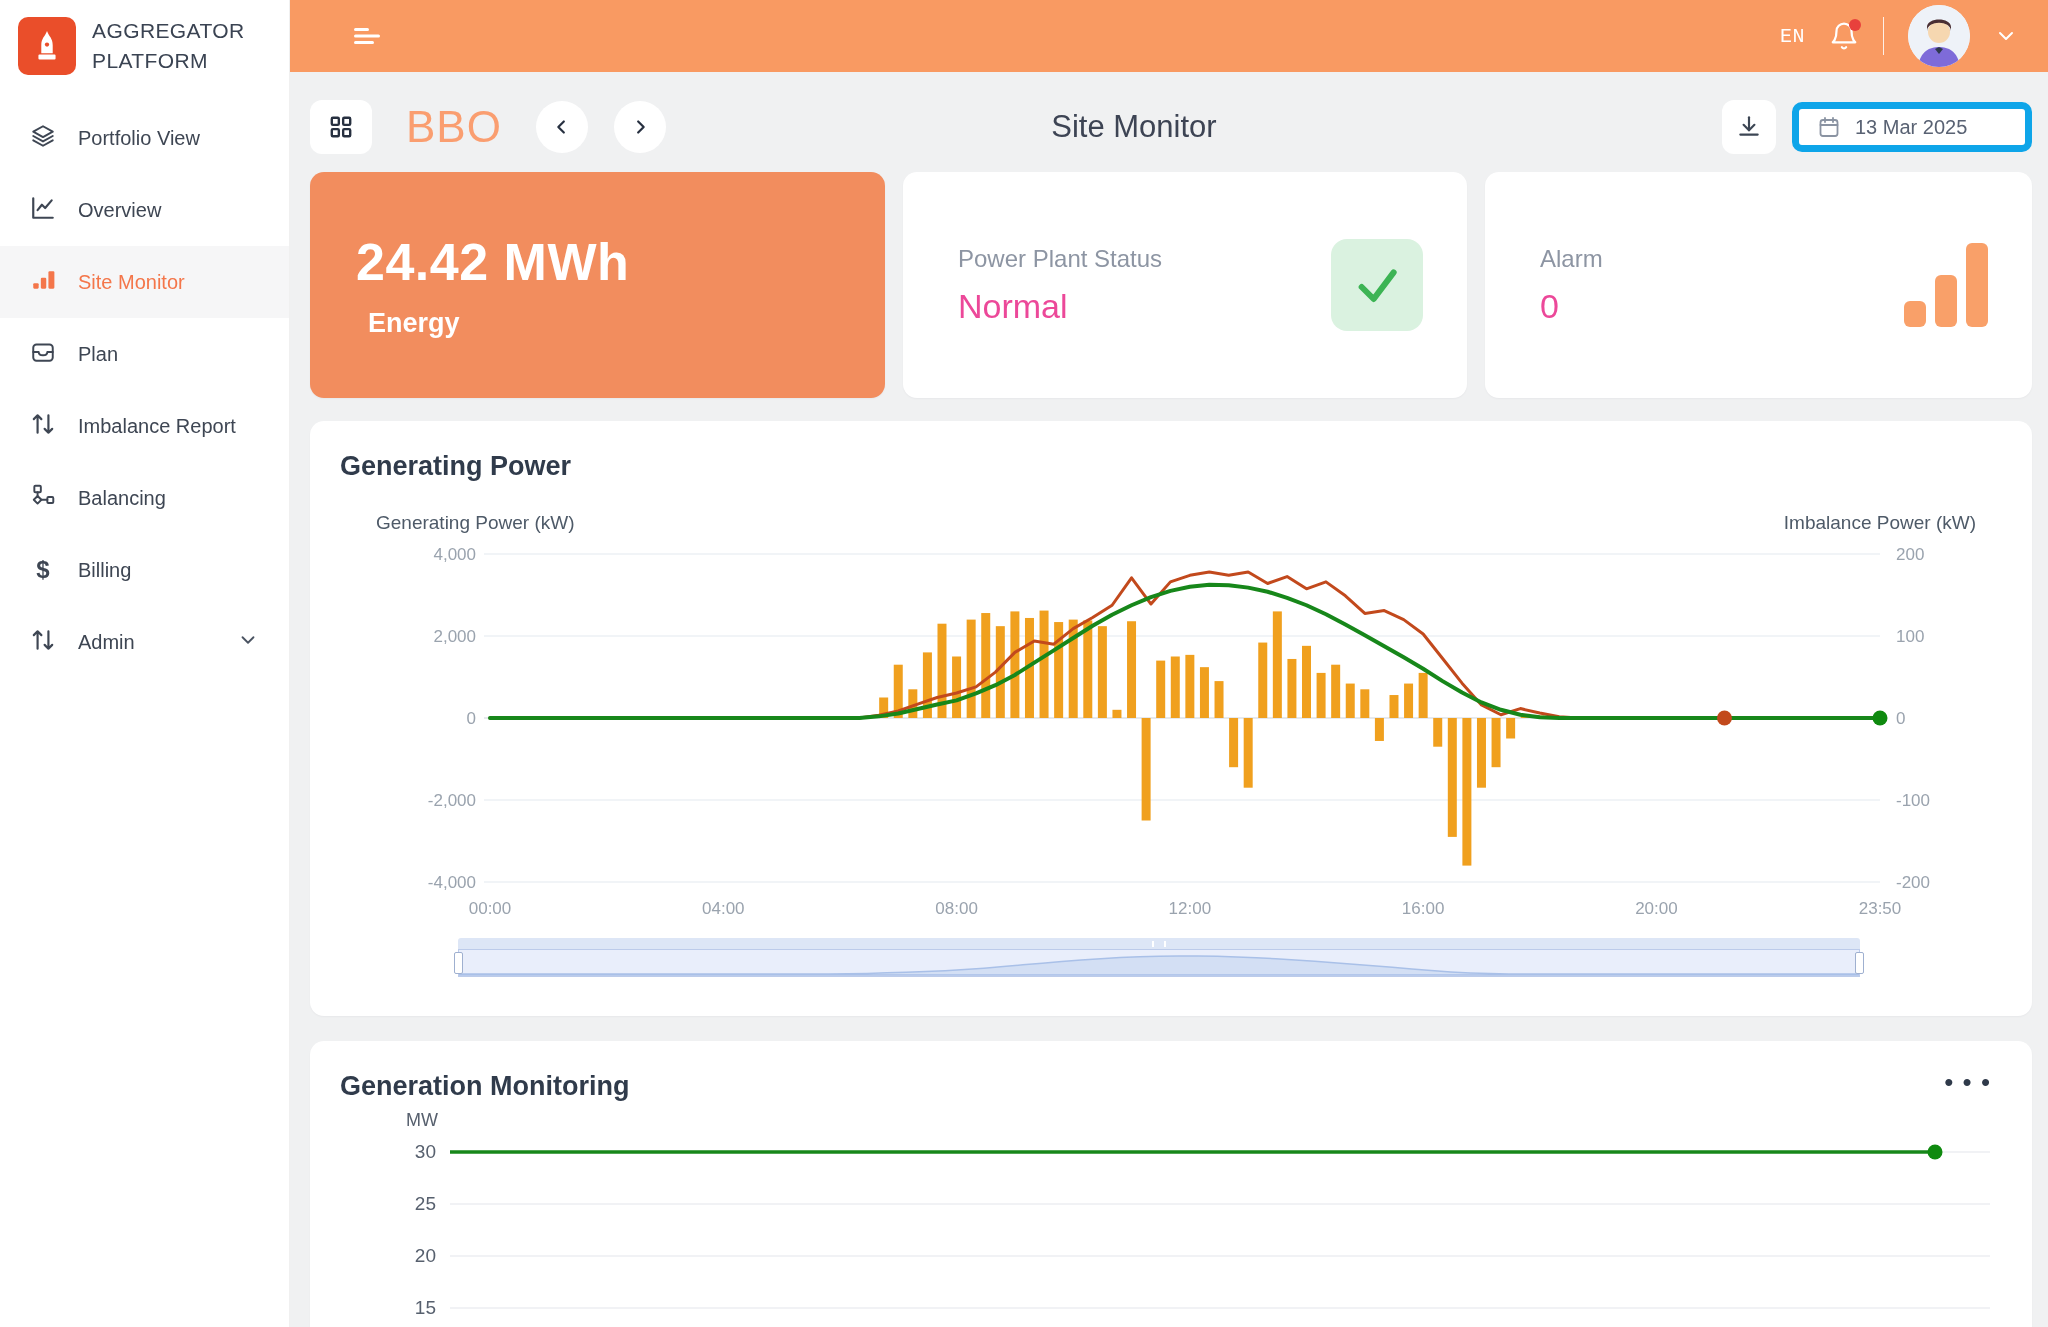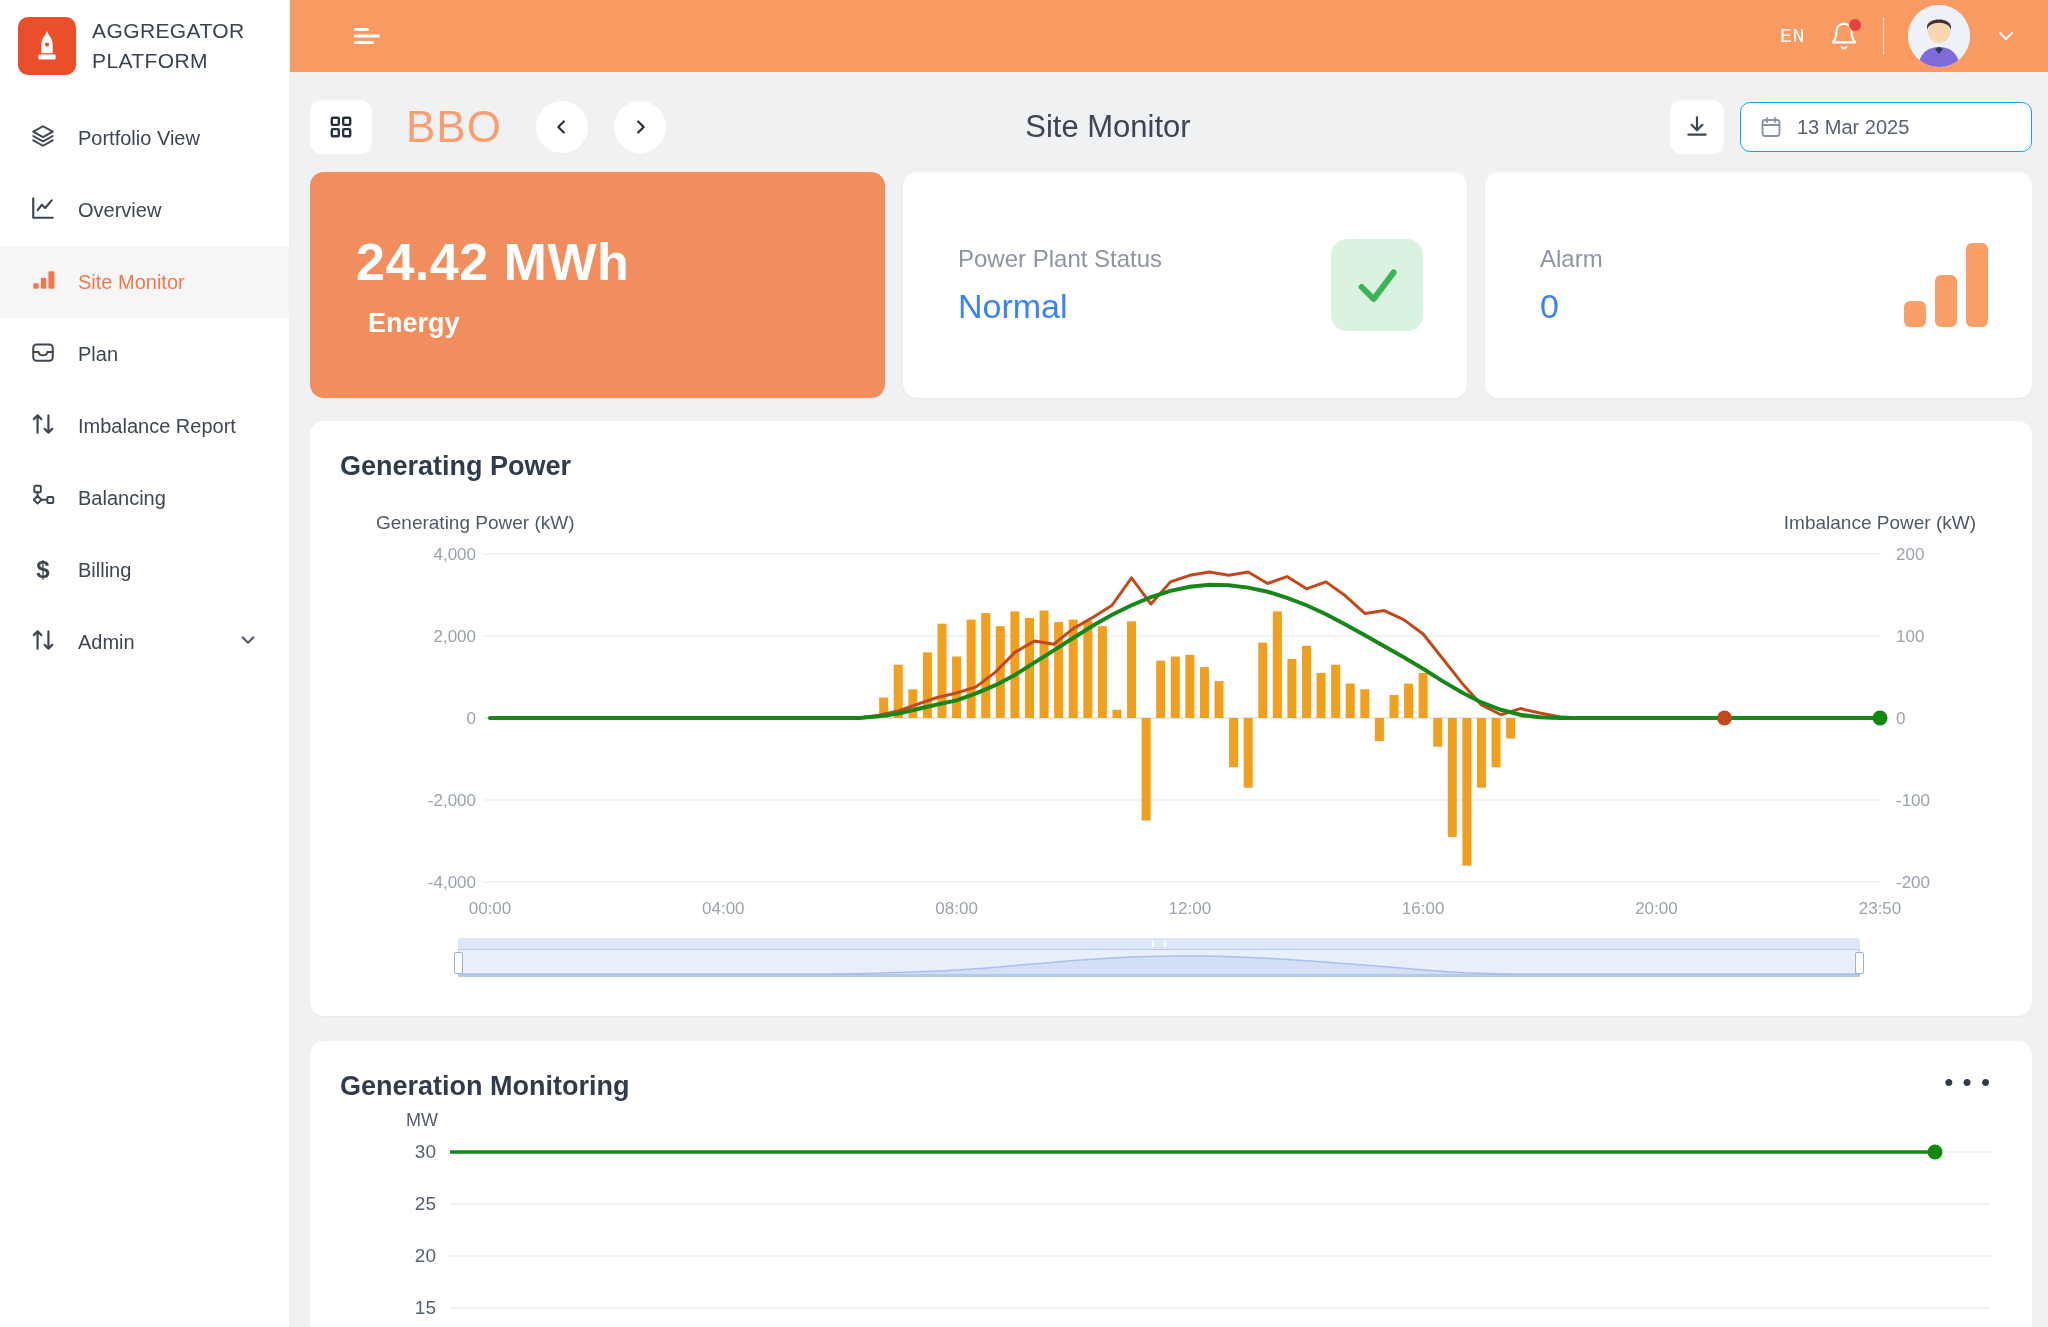--- a/index.html
+++ b/index.html
@@ -32,32 +32,32 @@
 
   
   .page-header { display:flex; align-items:center; margin-top:22px; height:66px; }
   .ph-left { display:flex; align-items:center; gap:26px; }
   .grid-btn { width:62px; height:54px; background:#fff; border-radius:12px; display:flex; align-items:center; justify-content:center; border:none; cursor:pointer; }
   .site-code { font-size:44px; color:#fa9e70; font-weight:500; letter-spacing:1px; margin:0 8px; }
   .round-btn { width:52px; height:52px; border-radius:50%; background:#fff; border:none; display:flex; align-items:center; justify-content:center; cursor:pointer; }
   .ph-title { flex:1; text-align:center; font-size:31px; color:#3d4454; font-weight:500; margin-left:-120px; }
   .ph-right { display:flex; align-items:center; gap:16px; }
   .dl-btn { width:54px; height:54px; border-radius:12px; background:#fff; border:none; display:flex; align-items:center; justify-content:center; cursor:pointer; }
-  .date-btn { display:flex; align-items:center; gap:14px; width:292px; height:50px; background:#fff; border:1px solid #0ea5e9; border-radius:10px; padding:15px 18px; font-size:20px; color:#596273; cursor:pointer; }
+  .date-btn { display:flex; align-items:center; gap:14px; width:240px; height:50px; background:#fff; border:7px solid #0ea5e9; border-radius:10px; padding:15px 18px; font-size:20px; color:#596273; cursor:pointer; }
 
   
   .cards-row { display:grid; grid-template-columns:575px 564px auto; gap:18px; margin-top:12px; }
   .card { background:#fff; border-radius:14px; box-shadow:0 1px 2px rgba(20,30,50,.04); }
   .kpi { height:226px; }
   .kpi-energy { background:#f28d5e; color:#fff; padding:34px 46px; display:flex; flex-direction:column; justify-content:center; }
   .kpi-energy .val { font-size:52px; font-weight:600; letter-spacing:.5px; }
   .kpi-energy .lab { font-size:27px; margin-top:16px; font-weight:700;margin-left:12px; }
   .kpi-plain { display:flex; align-items:center; padding:0 44px 0 55px; }
   .kpi-plain .txt .lab { font-size:24px; color:#8d95a3; }
-  .kpi-plain .txt .val { font-size:34px; color:#3b82f6; margin-top:14px; font-weight:500; }
+  .kpi-plain .txt .val { font-size:34px; color:#ec4899; margin-top:14px; font-weight:500; }
   .kpi-icon { margin-left:auto; }
   .check-box { width:92px; height:92px; border-radius:16px; background:#daf2e0; display:flex; align-items:center; justify-content:center; }
   .alarm-bars { display:flex; align-items:flex-end; gap:9px; height:84px; }
   .alarm-bars i { display:block; width:22px; border-radius:6px; background:#f9a069; }
   .alarm-bars i:nth-child(1){height:26px;} .alarm-bars i:nth-child(2){height:52px;} .alarm-bars i:nth-child(3){height:84px;}
 
   
   .chart-card { margin-top:23px; padding:30px;border-radius:14px; }
   .chart-title { font-size:27px; font-weight:700; color:#303b4b; }
   .axis-titles { display:flex; justify-content:space-between; padding:0 26px 0 36px; margin-top:30px; font-size:19px; color:#4e5a68; }

